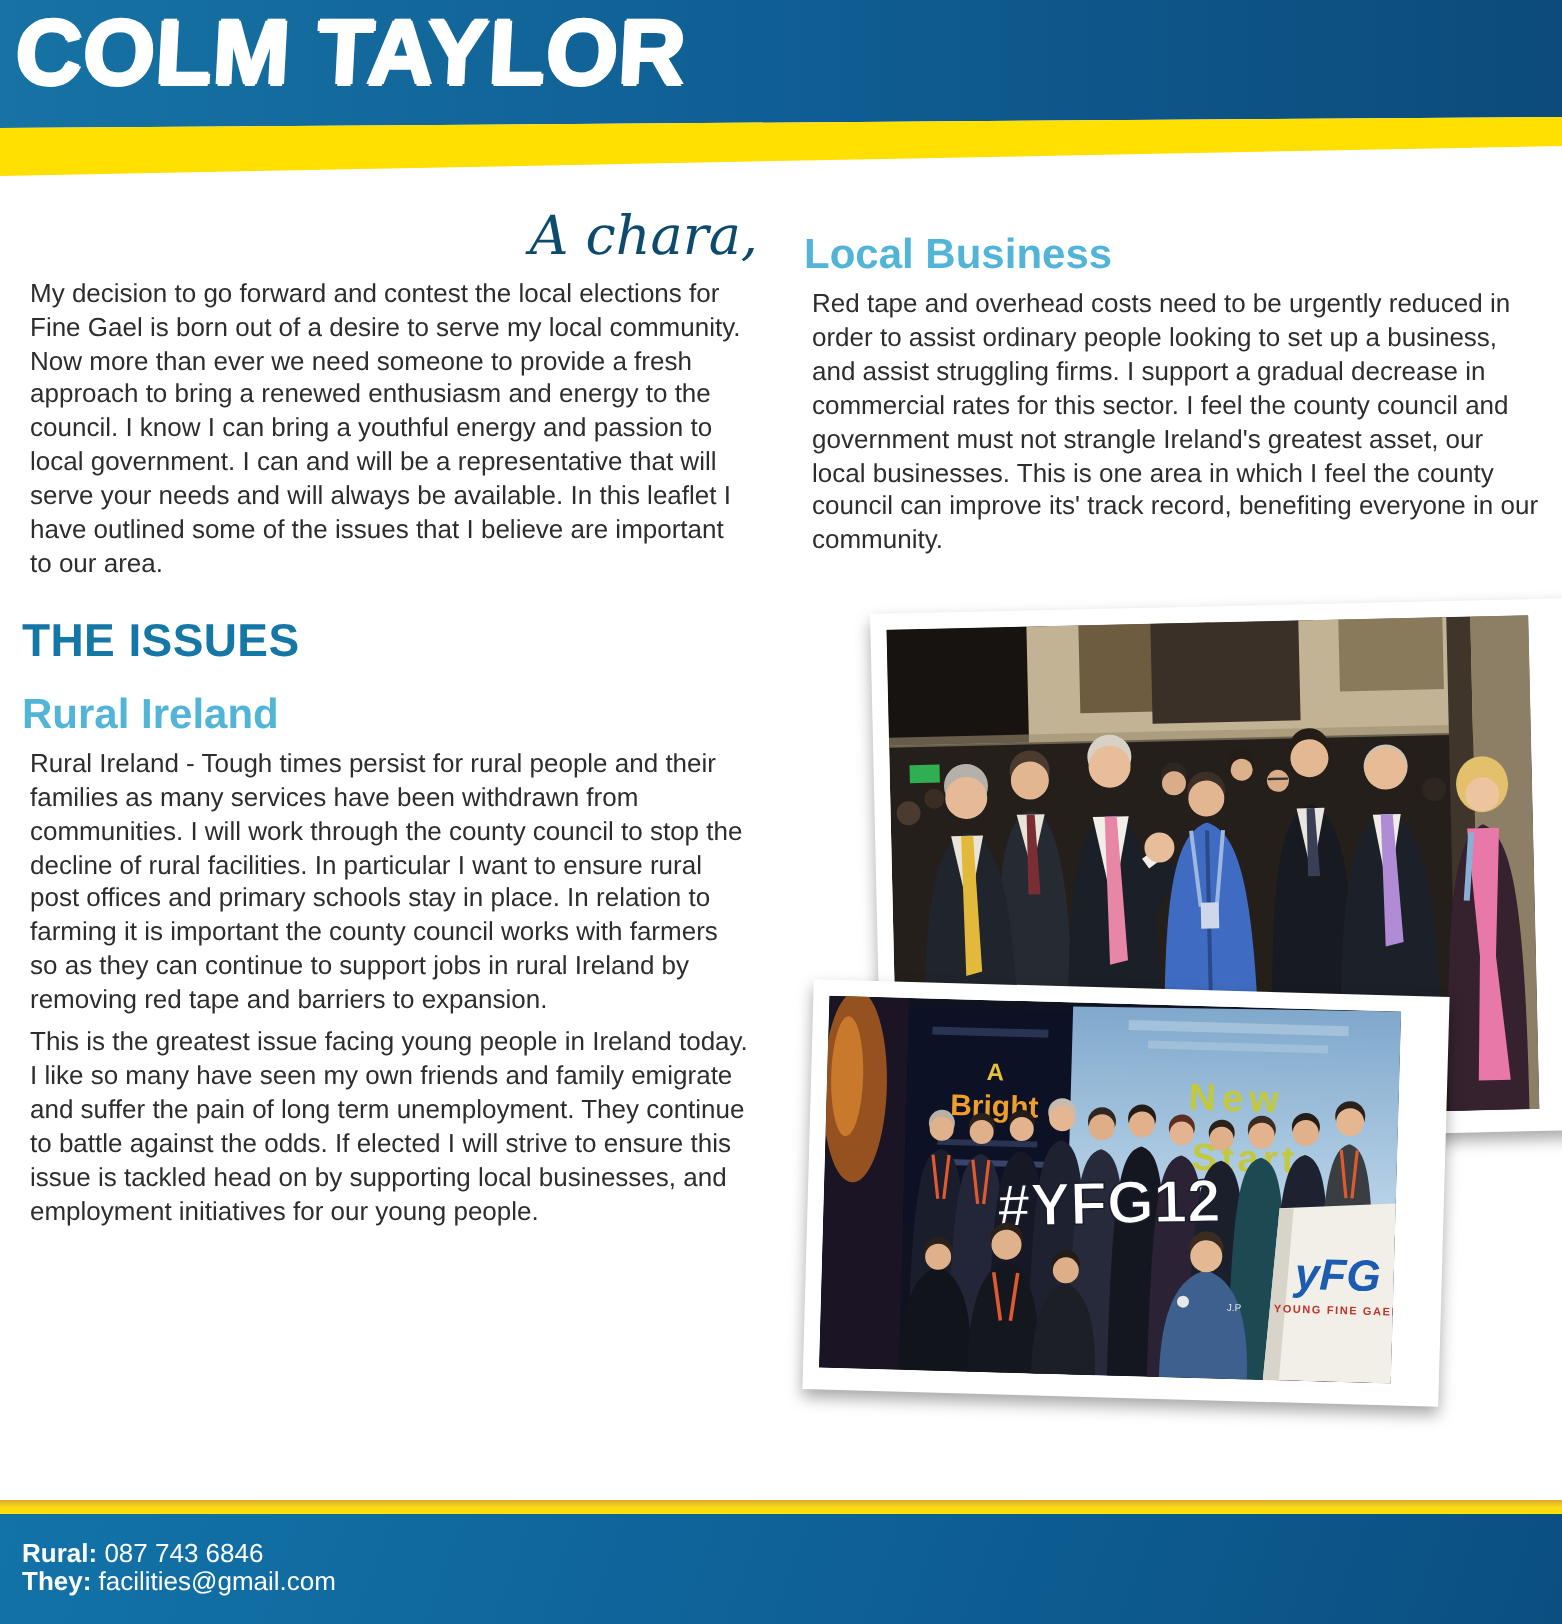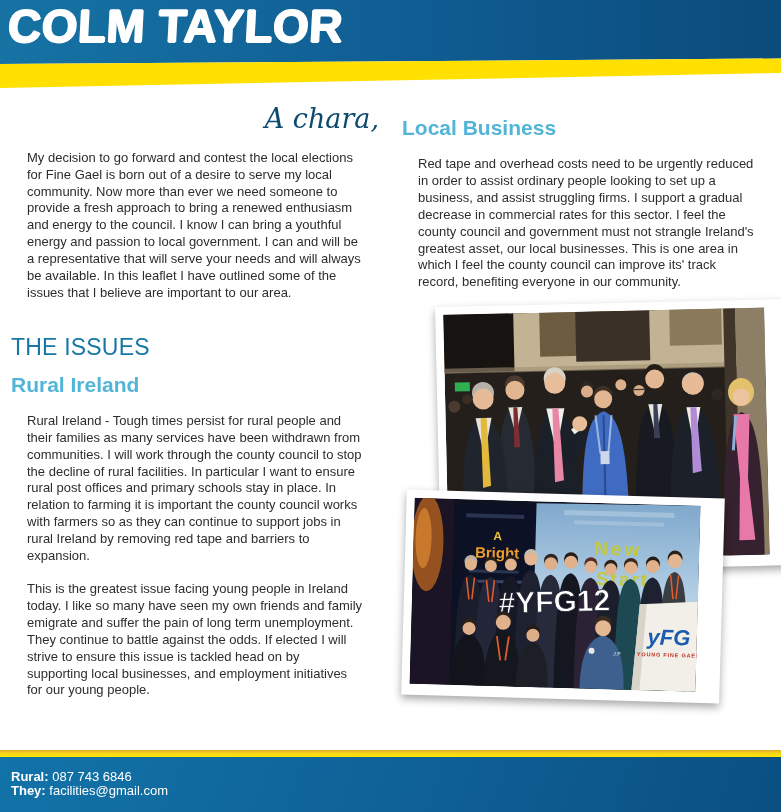--- a/index.html
+++ b/index.html
@@ -11,22 +11,22 @@
   .masthead-name{position:absolute;left:8px;top:2px;margin:0;color:#ffffff;
         font-size:46px;line-height:1.05;font-weight:bold;letter-spacing:0.5px;
         transform:skewX(-3deg);
         text-shadow:1px 0 0 #fff,-1px 0 0 #fff,0 1px 0 #fff,0 -1px 0 #fff;}
 
   
   .col-left{position:absolute;left:11px;top:104px;width:368px;}
   .col-right{position:absolute;left:402px;top:116px;width:373px;}
   .salutation{margin:0 0 5px 0;font-family:"DejaVu Serif",serif;font-style:italic;
         font-size:27px;color:#0c4a6e;line-height:1.1;text-align:right;}
-  .body-text{margin:16px;font-size:13px;line-height:16.9px;color:#2d2d2d;}
-  .issues-heading{margin:32px 0 0 0;font-size:23px;font-weight:normal;color:#1577a5;
+  .body-text{margin:4px;font-size:13px;line-height:16.9px;color:#2d2d2d;}
+  .issues-heading{margin:16px 0 0 0;font-size:23px;font-weight:bold;color:#1577a5;
         letter-spacing:0.2px;}
   .section-title{margin:13px 0 2px 0;font-size:21px;font-weight:bold;color:#52b5d8;}
   .section-title.first{margin-top:12px;}
   .rc-title{margin:0 0 3px 0;}
 
   
   .photo{position:absolute;background:#ffffff;box-shadow:0 4px 8px rgba(0,0,0,0.35);}
   .photo svg{display:block;}
   .photo-1{left:438px;top:303px;width:337px;padding:8px 8px 11px 8px;
         transform:rotate(-1.3deg);z-index:1;}

